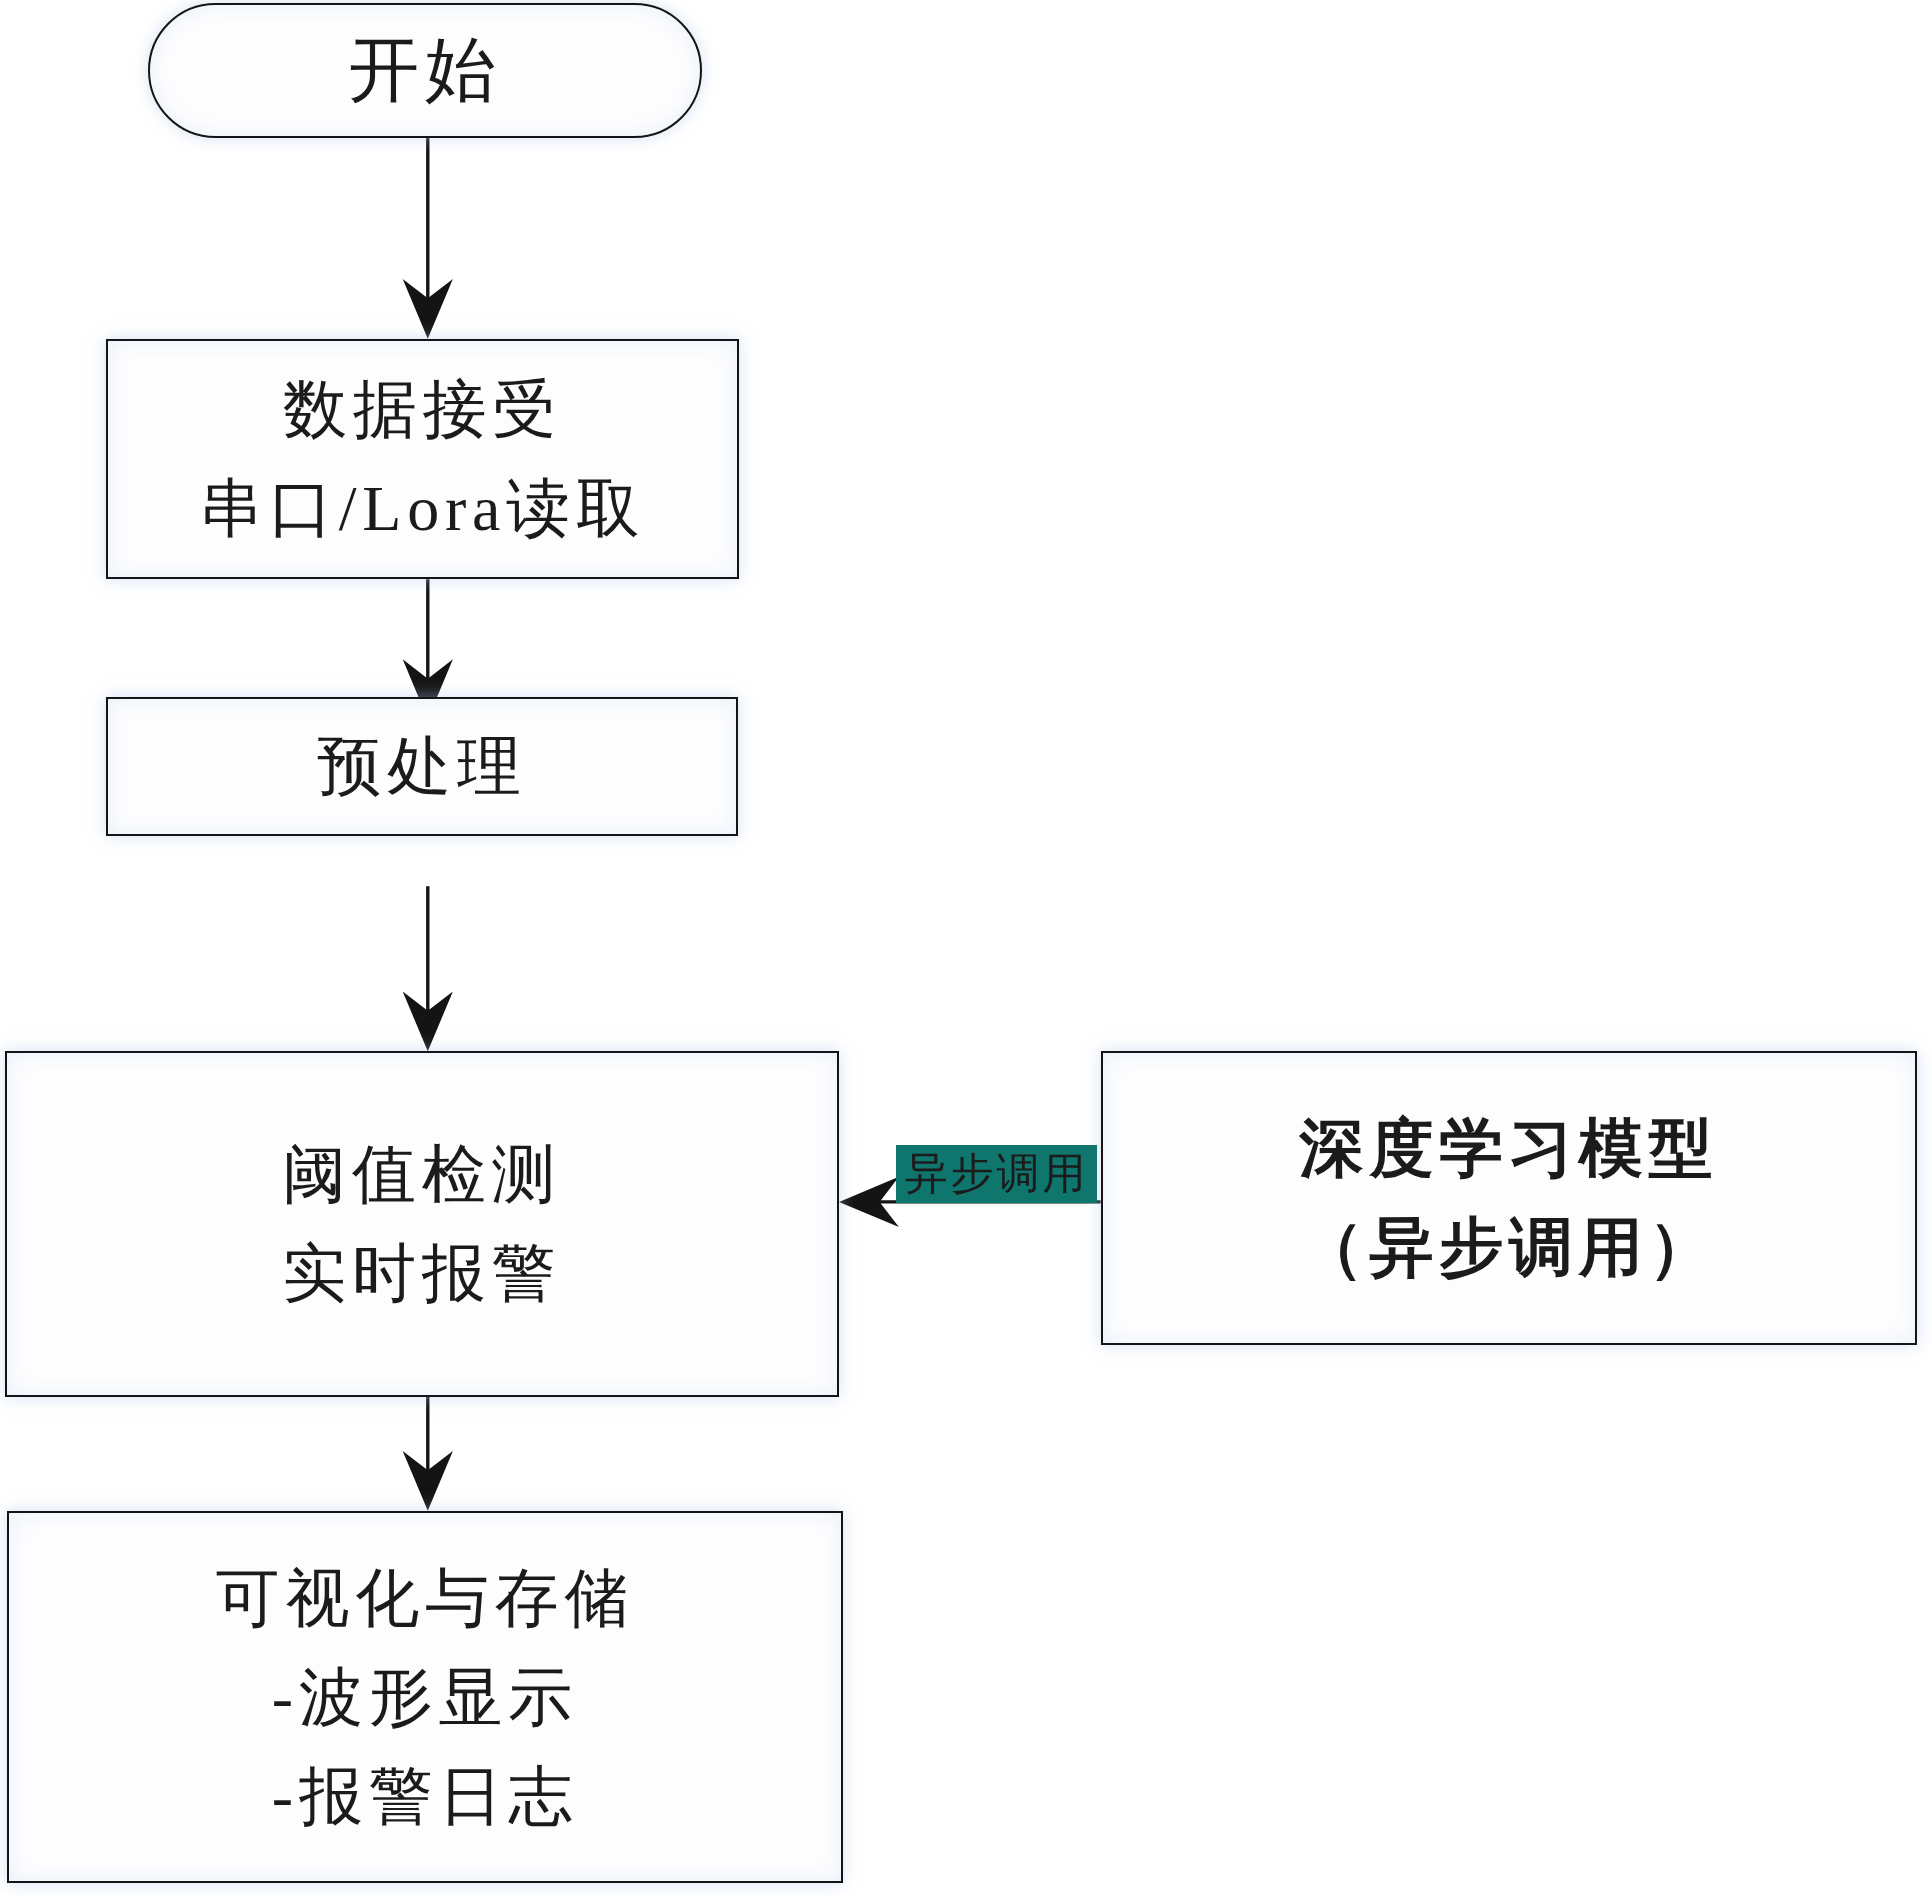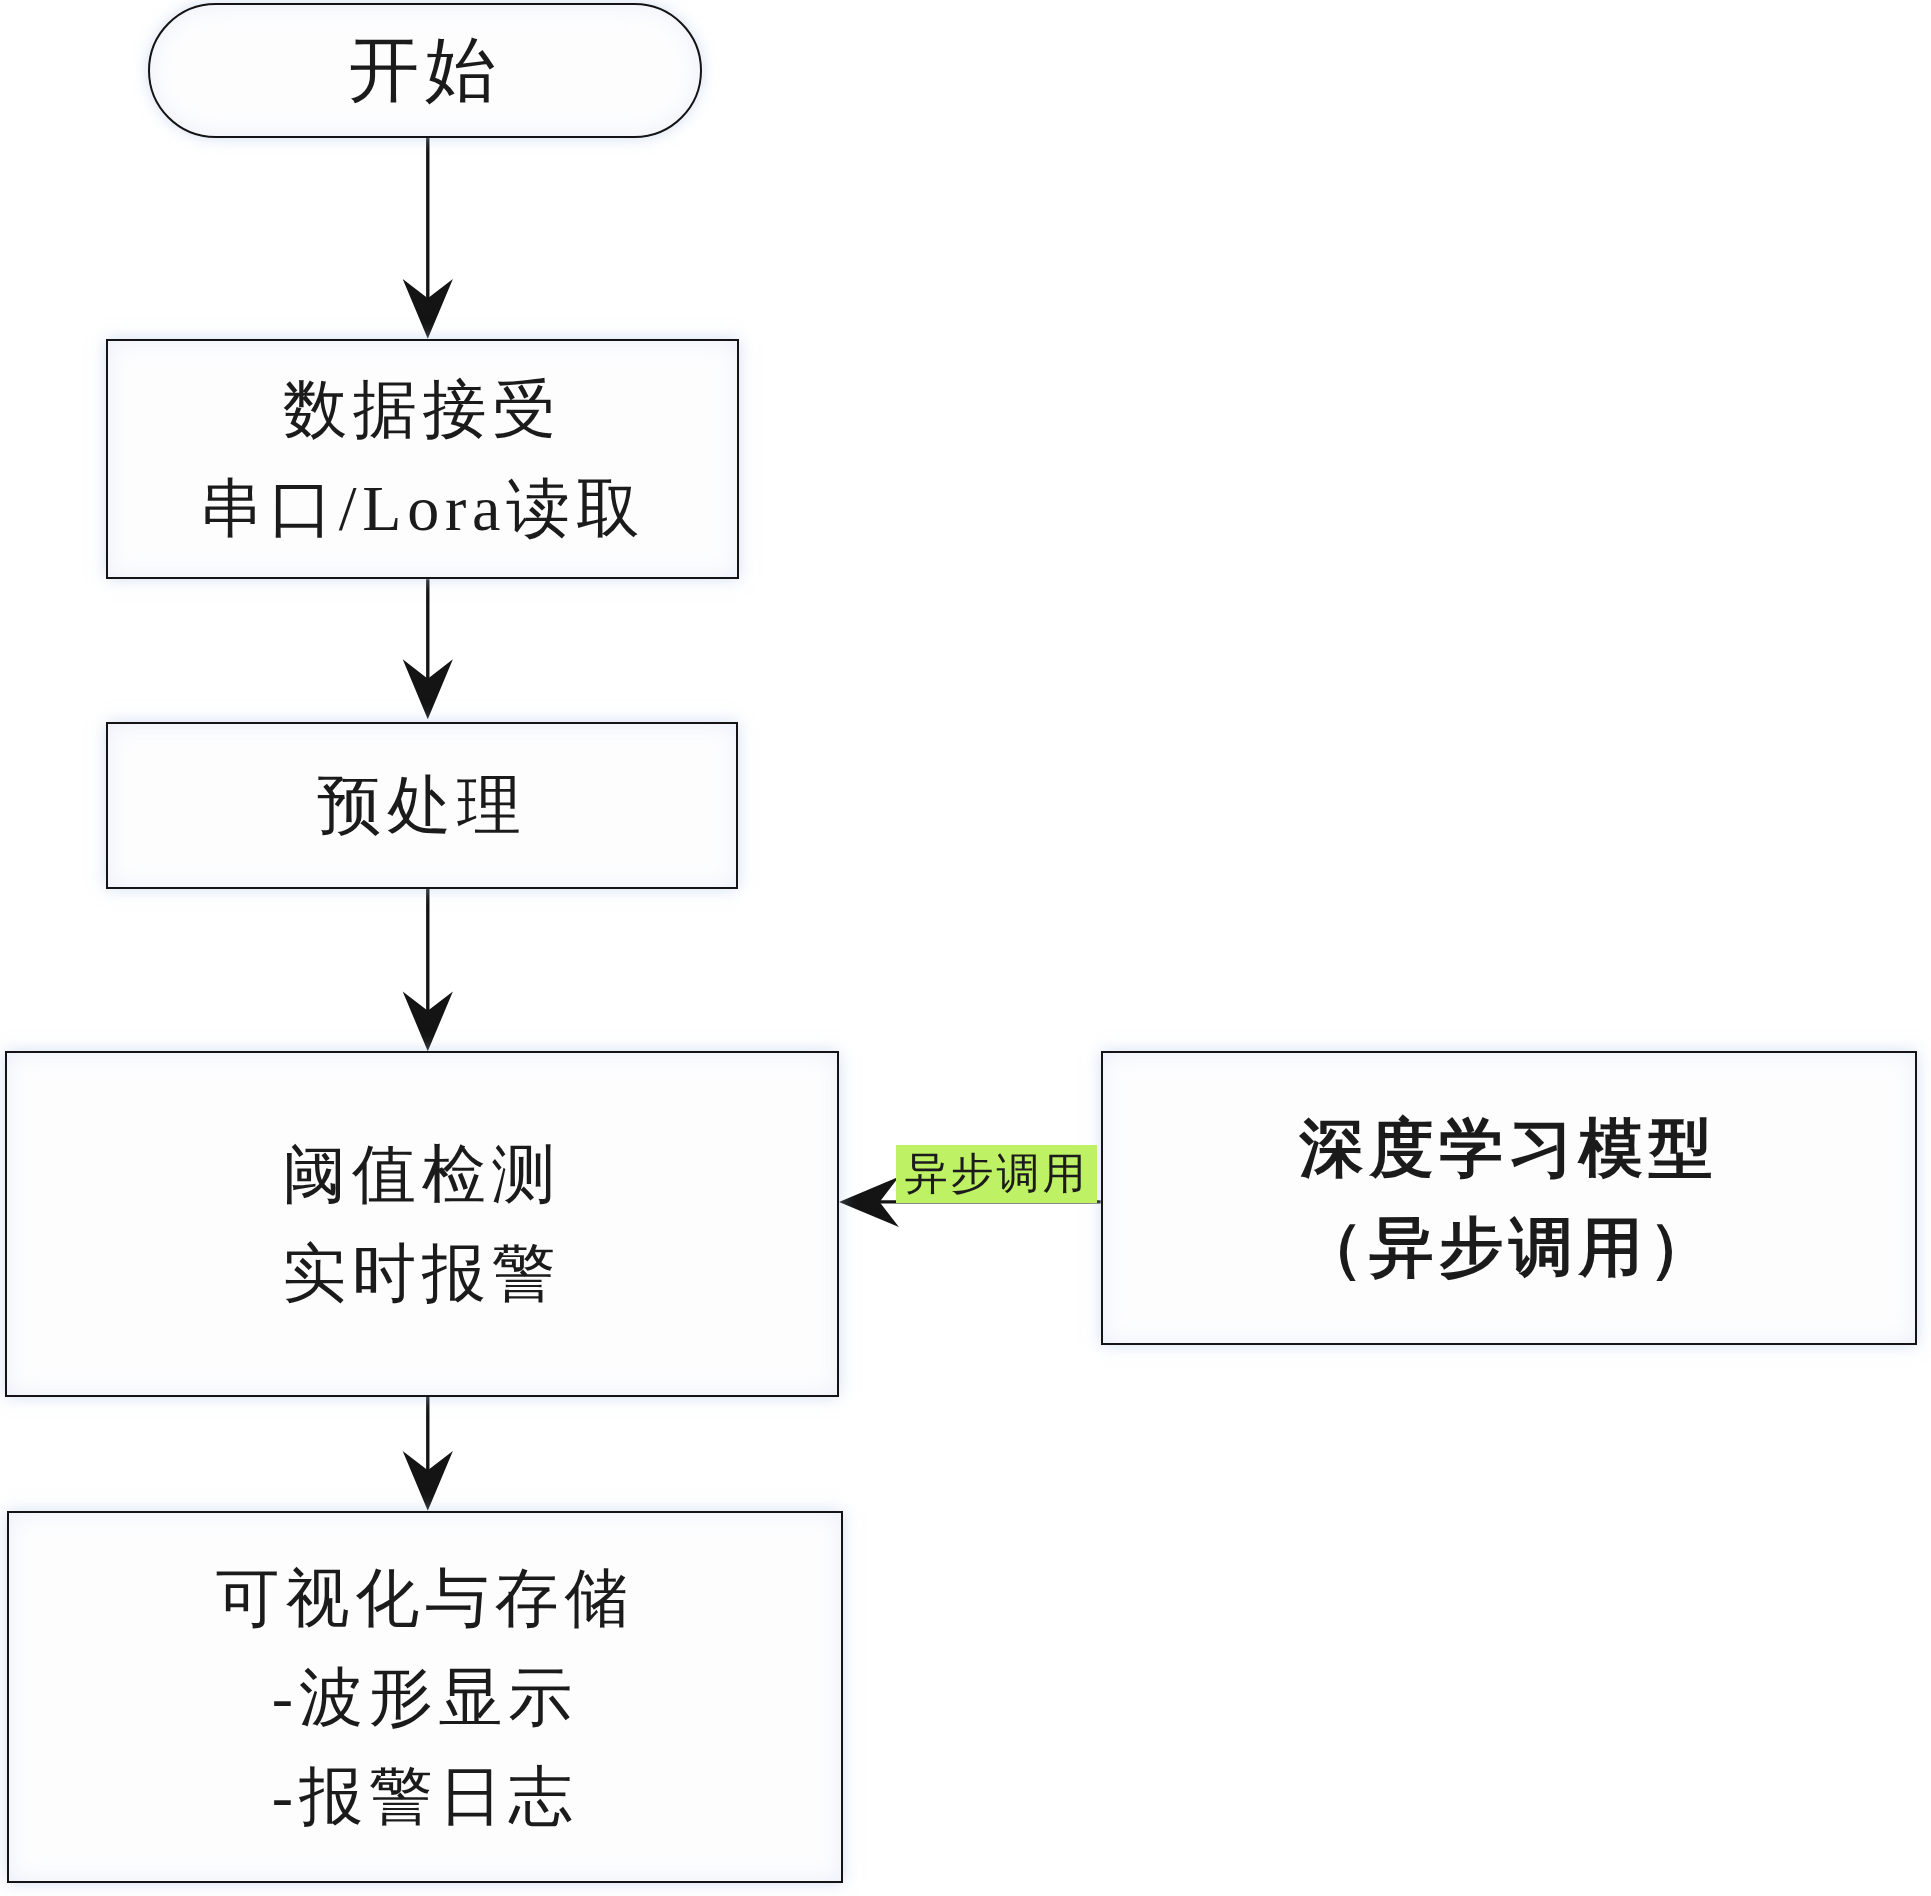--- a/index.html
+++ b/index.html
@@ -33,32 +33,32 @@
     line-height:99px;
     letter-spacing:5.8px;
     white-space:nowrap;
   }
   .terminator{
     left:148px;top:2.9px;width:554px;height:135px;
     border-radius:70px;
   }
   .terminator .line{font-size:71px;line-height:106px;}
   .node-data{left:106px;top:339px;width:633px;height:240px;}
-  .node-pre{left:106px;top:722px;width:632px;height:167px;}
+  .node-pre{left:106px;top:697px;width:632px;height:139px;}
   .node-threshold{left:4.8px;top:1051px;width:834px;height:346px;}
   .node-viz{left:7px;top:1511px;width:836px;height:372px;}
   .node-model{left:1101px;top:1051px;width:816px;height:294px;font-weight:bold;}
   .edge-label{
     position:absolute;
     left:896px;top:1145px;width:201px;
     font-size:43px;
     letter-spacing:2.9px;
     text-align:center;
     white-space:nowrap;
-    background:#bef264;
+    background:#0f766e;
   }
 </style>
 </head>
 <body>
 
 <div class="canvas">
 
   <svg class="connectors" viewBox="0 0 2000 1964" xmlns="http://www.w3.org/2000/svg">
 
     <path d="M443,143 L443,312" stroke="#141414" stroke-width="3.5" fill="none"></path>

